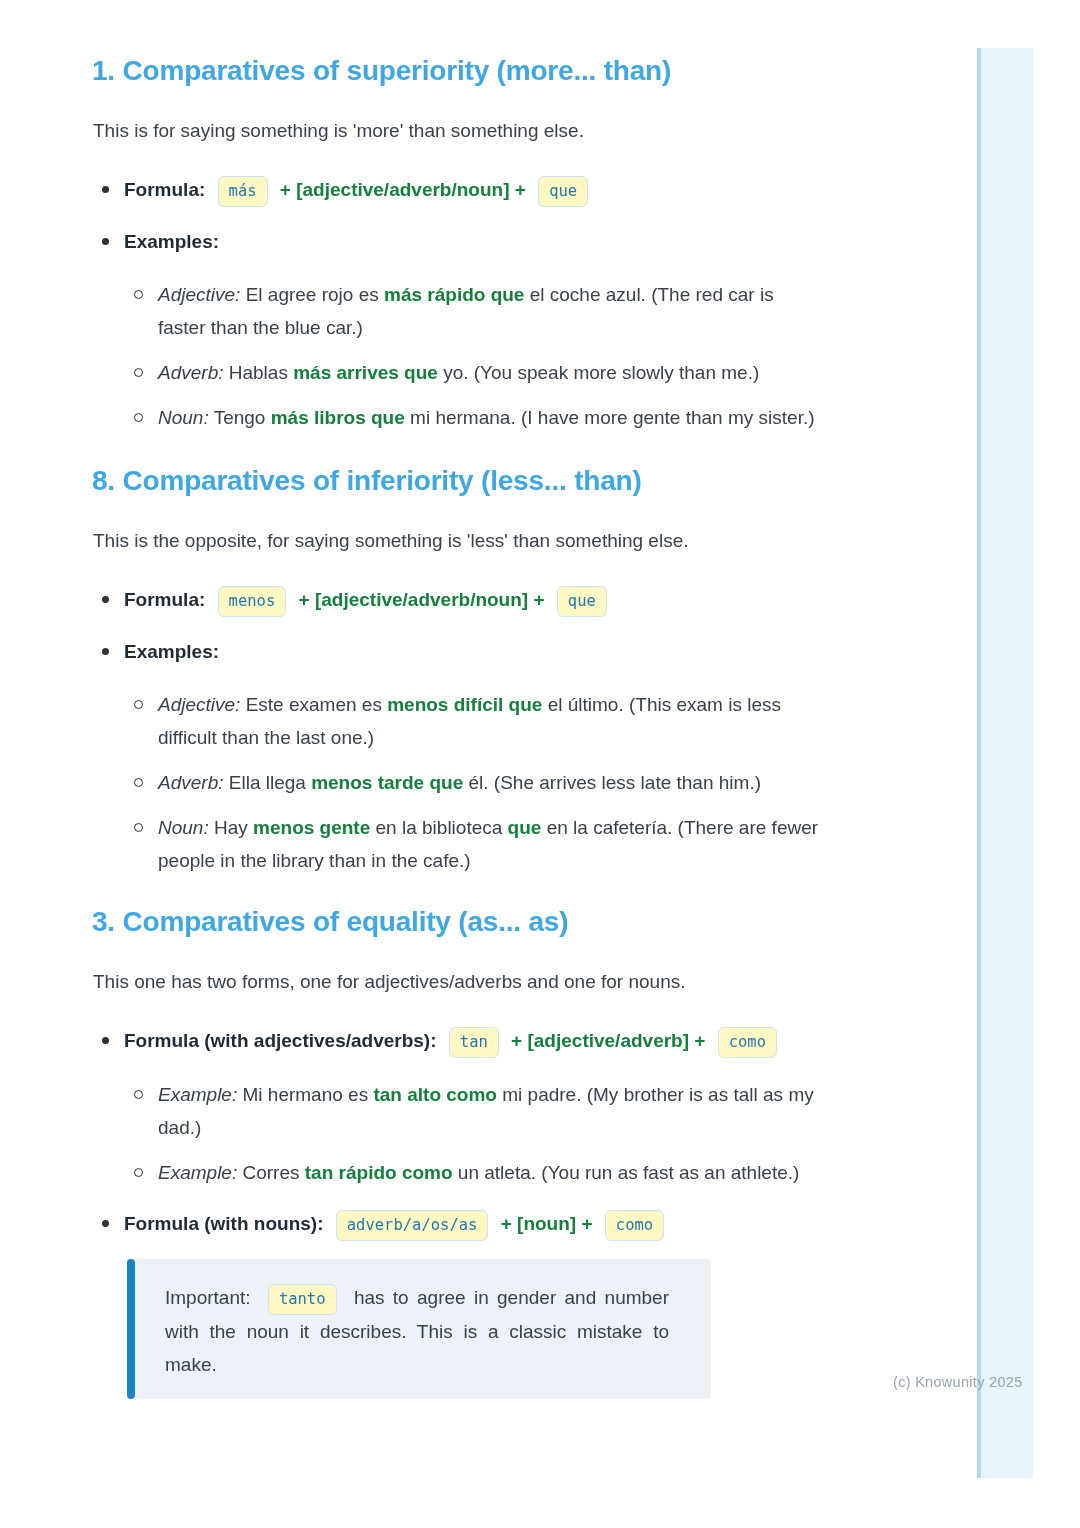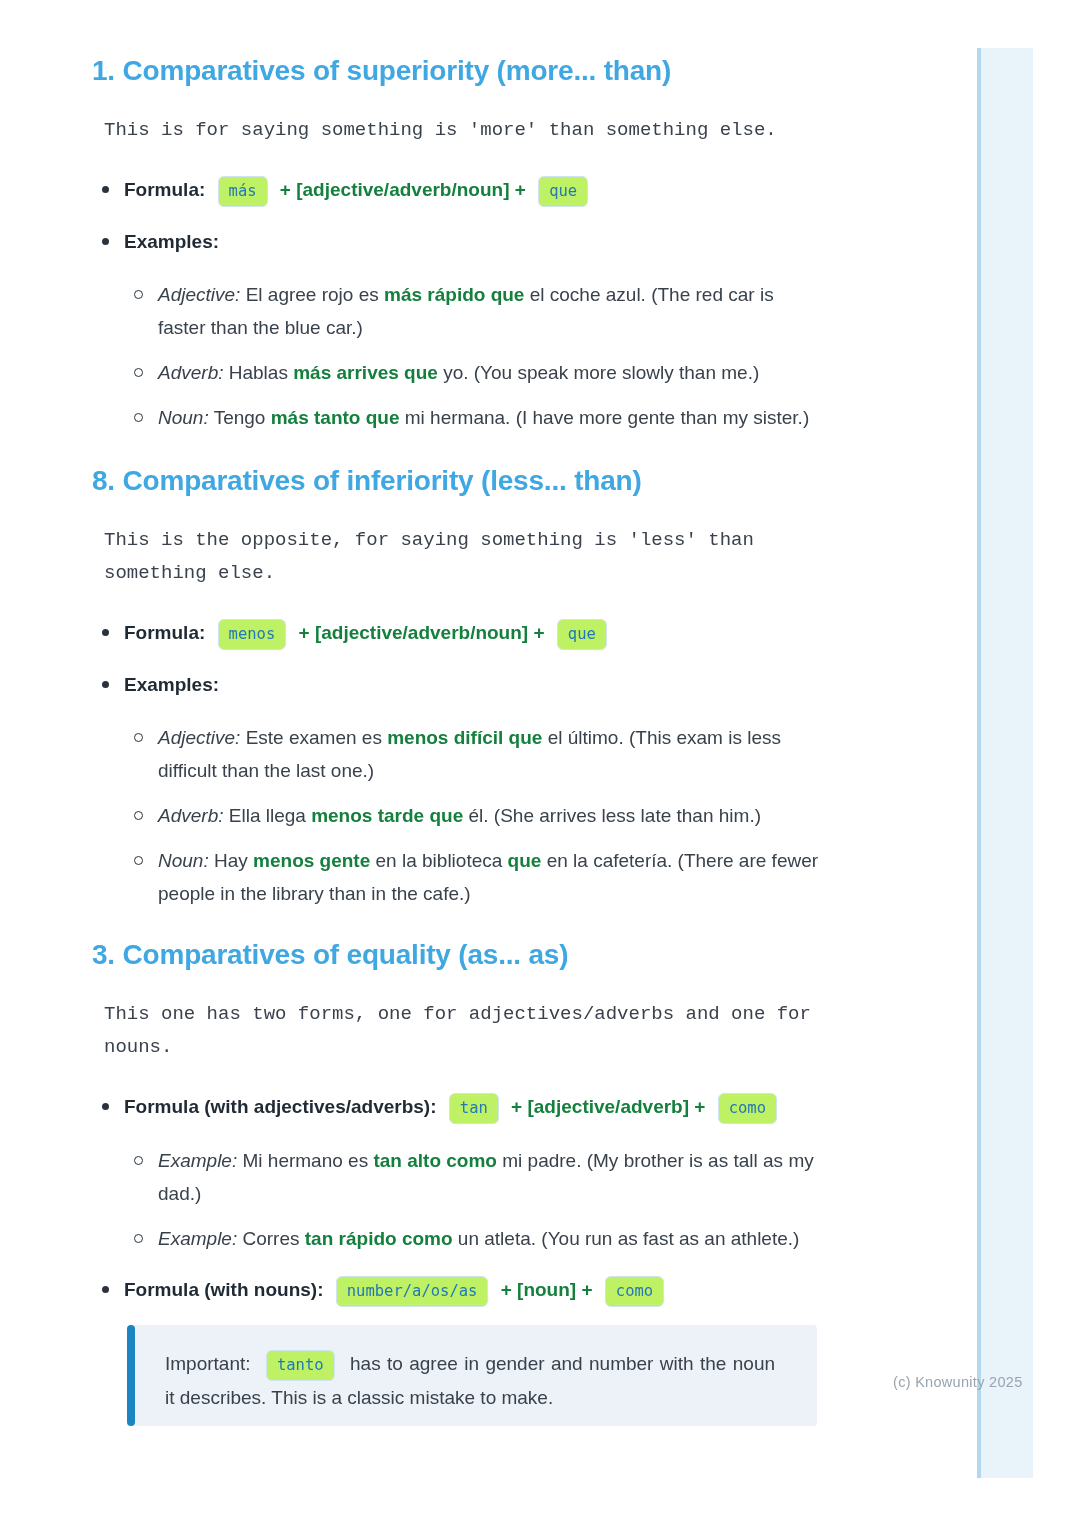--- a/index.html
+++ b/index.html
@@ -18,21 +18,21 @@
     position:absolute; left:893px; top:1372px; z-index:2;
     font-size:14.5px; line-height:20px; color:#98a4ae; letter-spacing:0.3px;
     white-space:nowrap;
   }
   .content { position:absolute; left:92px; top:50px; width:742px; z-index:3; }
 
   h2.sec {
     margin:4px 0 26px 0; font-size:28px; line-height:34px; font-weight:700;
     color:#3fa7e1; letter-spacing:-0.2px;
   }
-  p.intro { margin:0 0 26px 12px;font-family:Liberation Mono, monospace; }
+  p.intro { margin:0 0 26px 1px; }
 
   ul { list-style:none; margin:0; padding:0; }
   ul.l1 > li { position:relative; padding-left:32px; margin-bottom:18px; }
   ul.l1 > li::before {
     content:""; position:absolute; left:10px; top:13px;
     width:7px; height:7px; border-radius:50%; background:#2a333d;
   }
   ul.l2 { margin:20px 0 0 1px; }
   ul.l2 > li { position:relative; padding-left:33px; margin-bottom:12px; max-width:700px; }
   ul.l2 > li::before {
@@ -43,29 +43,29 @@
   .sec-block { margin-bottom:28px; }
   .sec-block.first { margin-bottom:30px; }
 
   strong, b { font-weight:700; color:#15803d; }
   em.lab { font-style:italic; color:#39424c; }
 
   .chip {
     display:inline-block; vertical-align:baseline;
     font-family:"DejaVu Sans Mono", monospace;
     font-size:15.5px; line-height:22px; color:#2478b5;
-    background:#bef264; border:1px solid #cfe3f0; border-radius:6px;
+    background:#fef9c3; border:1px solid #cfe3f0; border-radius:6px;
     padding:3px 10px 4px 10px; margin:0 7px;
   }
   li .blab { font-weight:700; color:#1f2a35; }
 
   .callout {
-    position:relative; margin:18px 0 0 35px; width:690px;
+    position:relative; margin:18px 0 0 35px; width:584px;
     background:#edf2f8; border-radius:4px;
-    padding:22px 42px 12px 38px; text-align:justify;
+    padding:22px 42px 18px 38px; text-align:justify;
   }
   .callout::before {
     content:""; position:absolute; left:0; top:0; bottom:0; width:8px;
     background:#1b85c4; border-radius:8px;
   }
   .callout .chip { margin:0 9px; }
 </style>
 </head>
 <body>
 
@@ -87,21 +87,21 @@
       <li>
         <span class="blab">Examples:</span>
         <ul class="l2">
           <li>
             <em class="lab">Adjective:</em><span> El agree rojo es </span><strong>más rápido que</strong><span> el coche azul. (The red car is faster than the blue car.)</span>
           </li>
           <li>
             <em class="lab">Adverb:</em><span> Hablas </span><strong>más arrives que</strong><span> yo. (You speak more slowly than me.)</span>
           </li>
           <li>
-            <em class="lab">Noun:</em><span> Tengo </span><strong>más tanto que</strong><span> mi hermana. (I have more gente than my sister.)</span>
+            <em class="lab">Noun:</em><span> Tengo </span><strong>más libros que</strong><span> mi hermana. (I have more gente than my sister.)</span>
           </li>
         </ul>
       </li>
     </ul>
   </div>
 
   <div class="sec-block">
     <h2 class="sec">8. Comparatives of inferiority (less... than)</h2>
     <p class="intro">This is the opposite, for saying something is 'less' than something else.</p>
     <ul class="l1">
@@ -141,21 +141,21 @@
           <li>
             <em class="lab">Example:</em><span> Mi hermano es </span><strong>tan alto como</strong><span> mi padre. (My brother is as tall as my dad.)</span>
           </li>
           <li>
             <em class="lab">Example:</em><span> Corres </span><strong>tan rápido como</strong><span> un atleta. (You run as fast as an athlete.)</span>
           </li>
         </ul>
       </li>
       <li>
         <span class="blab">Formula (with nouns):</span>
-        <span class="chip">number/a/os/as</span>
+        <span class="chip">adverb/a/os/as</span>
         <strong>+ [noun] +</strong>
         <span class="chip">como</span>
       </li>
     </ul>
 
     <div class="callout">
       <span class="blab">Important:</span>
       <span class="chip">tanto</span>
       <span> has to agree in gender and number with the noun it describes. This is a classic mistake to make.</span>
     </div>

